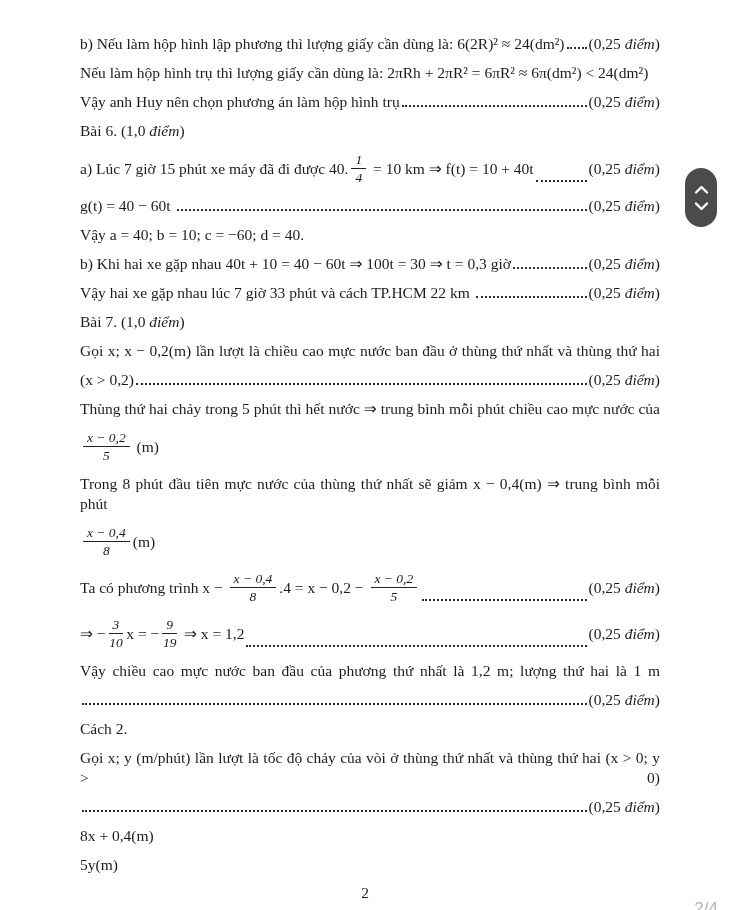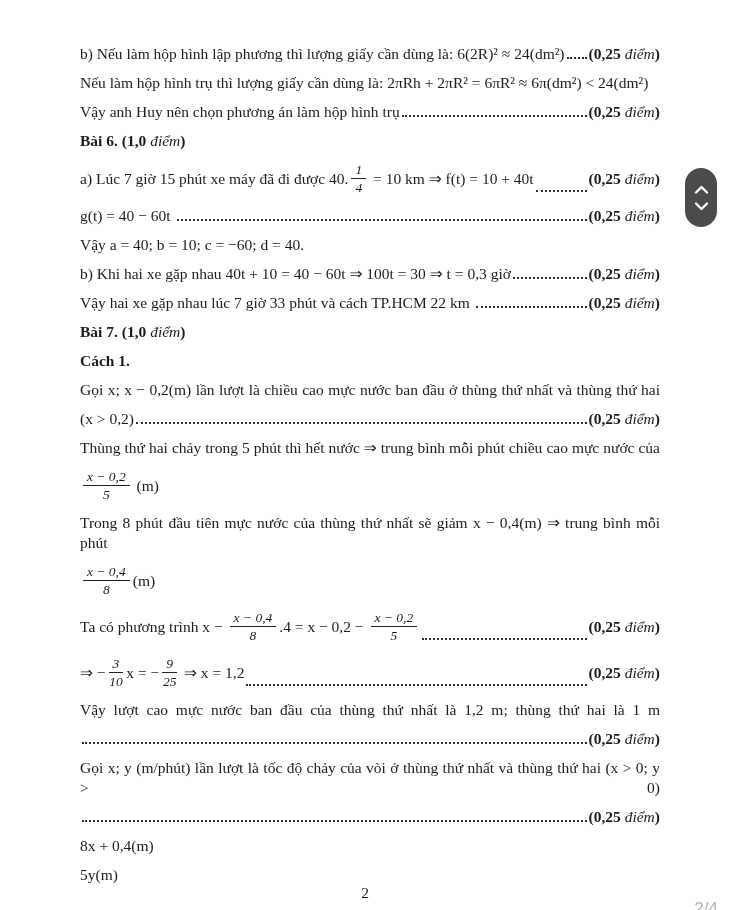--- a/index.html
+++ b/index.html
@@ -4,33 +4,32 @@
 <style>
   html, body { margin:0; padding:0; }
   body {
     width:730px; height:910px; position:relative; overflow:hidden;
     background:#ffffff; color:#1c1c1c;
     font-family:"Liberation Serif", serif;
   }
   .doc {
     position:absolute; top:0; left:0; right:0; bottom:0;
     padding:34px 70px 0 80px;
-    margin-top:10px;
   }
   .line {
     display:flex; align-items:center;
     font-size:15.5px; line-height:20px;
     margin:0 0 9px 0;
   }
   .line.heading { margin-top:3px; }
   .line.justify { display:block; text-align:justify; text-align-last:justify; }
   .seg { white-space:pre; }
   .justify .seg { white-space:normal; }
   .m { }
-  .b { font-weight:bold; }
+  .b { font-weight:normal; }
   .bi { font-weight:normal; font-style:italic; }
   .leader {
     flex:1 1 auto; min-width:12px; height:0;
     border-bottom:2px dotted #2b2b2b;
     align-self:flex-end; margin:0 2px 5px 2px;
   }
   .frac {
     display:inline-flex; flex-direction:column; align-items:center;
     font-style:italic; font-size:13.5px; line-height:15px;
     margin:2px 3px; text-align:center;
@@ -125,23 +124,20 @@
         <span class="leader"></span>
         <span class="seg b">(0,25 </span>
         <span class="seg bi">điểm</span>
         <span class="seg b">)</span>
       </div>
       <div class="line flex heading">
         <span class="seg b">Bài 7. (1,0 </span>
         <span class="seg bi">điểm</span>
         <span class="seg b">)</span>
       </div>
-      <div class="line flex heading">
-        <span class="seg b">Cách 1.</span>
-      </div>
       <div class="line justify"><span class="seg t">Gọi </span><span class="seg m">x; x − 0,2(m)</span><span class="seg t"> lần lượt là chiều cao mực nước ban đầu ở thùng thứ nhất và thùng thứ hai</span></div>
       <div class="line flex">
         <span class="seg m">(x &gt; 0,2)</span>
         <span class="leader"></span>
         <span class="seg b">(0,25 </span>
         <span class="seg bi">điểm</span>
         <span class="seg b">)</span>
       </div>
       <div class="line justify"><span class="seg t">Thùng thứ hai chảy trong 5 phút thì hết nước ⇒ trung bình mỗi phút chiều cao mực nước của</span></div>
       <div class="line flex">
@@ -161,33 +157,36 @@
         <span class="frac seg"><span class="num">x − 0,2</span><span class="den">5</span></span>
         <span class="leader"></span>
         <span class="seg b">(0,25 </span>
         <span class="seg bi">điểm</span>
         <span class="seg b">)</span>
       </div>
       <div class="line flex">
         <span class="seg m">⇒ −</span>
         <span class="frac seg"><span class="num">3</span><span class="den">10</span></span>
         <span class="seg m">x = −</span>
-        <span class="frac seg"><span class="num">9</span><span class="den">25</span></span>
+        <span class="frac seg"><span class="num">9</span><span class="den">19</span></span>
         <span class="seg m"> ⇒ x = 1,2</span>
         <span class="leader"></span>
         <span class="seg b">(0,25 </span>
         <span class="seg bi">điểm</span>
         <span class="seg b">)</span>
       </div>
-      <div class="line justify"><span class="seg t">Vậy lượt cao mực nước ban đầu của thùng thứ nhất là </span><span class="seg m">1,2 m</span><span class="seg t">; thùng thứ hai là </span><span class="seg m">1 m</span></div>
-      <div class="line flex">
-        <span class="leader"></span>
-        <span class="seg b">(0,25 </span>
-        <span class="seg bi">điểm</span>
-        <span class="seg b">)</span>
+      <div class="line justify"><span class="seg t">Vậy chiều cao mực nước ban đầu của phương thứ nhất là </span><span class="seg m">1,2 m</span><span class="seg t">; lượng thứ hai là </span><span class="seg m">1 m</span></div>
+      <div class="line flex">
+        <span class="leader"></span>
+        <span class="seg b">(0,25 </span>
+        <span class="seg bi">điểm</span>
+        <span class="seg b">)</span>
+      </div>
+      <div class="line flex heading">
+        <span class="seg b">Cách 2.</span>
       </div>
       <div class="line justify"><span class="seg t">Gọi </span><span class="seg m">x; y</span><span class="seg t"> (m/phút) lần lượt là tốc độ chảy của vòi ở thùng thứ nhất và thùng thứ hai </span><span class="seg m">(x &gt; 0; y &gt; 0)</span></div>
       <div class="line flex">
         <span class="leader"></span>
         <span class="seg b">(0,25 </span>
         <span class="seg bi">điểm</span>
         <span class="seg b">)</span>
       </div>
       <div class="line flex">
         <span class="seg m">8x + 0,4(m)</span>

